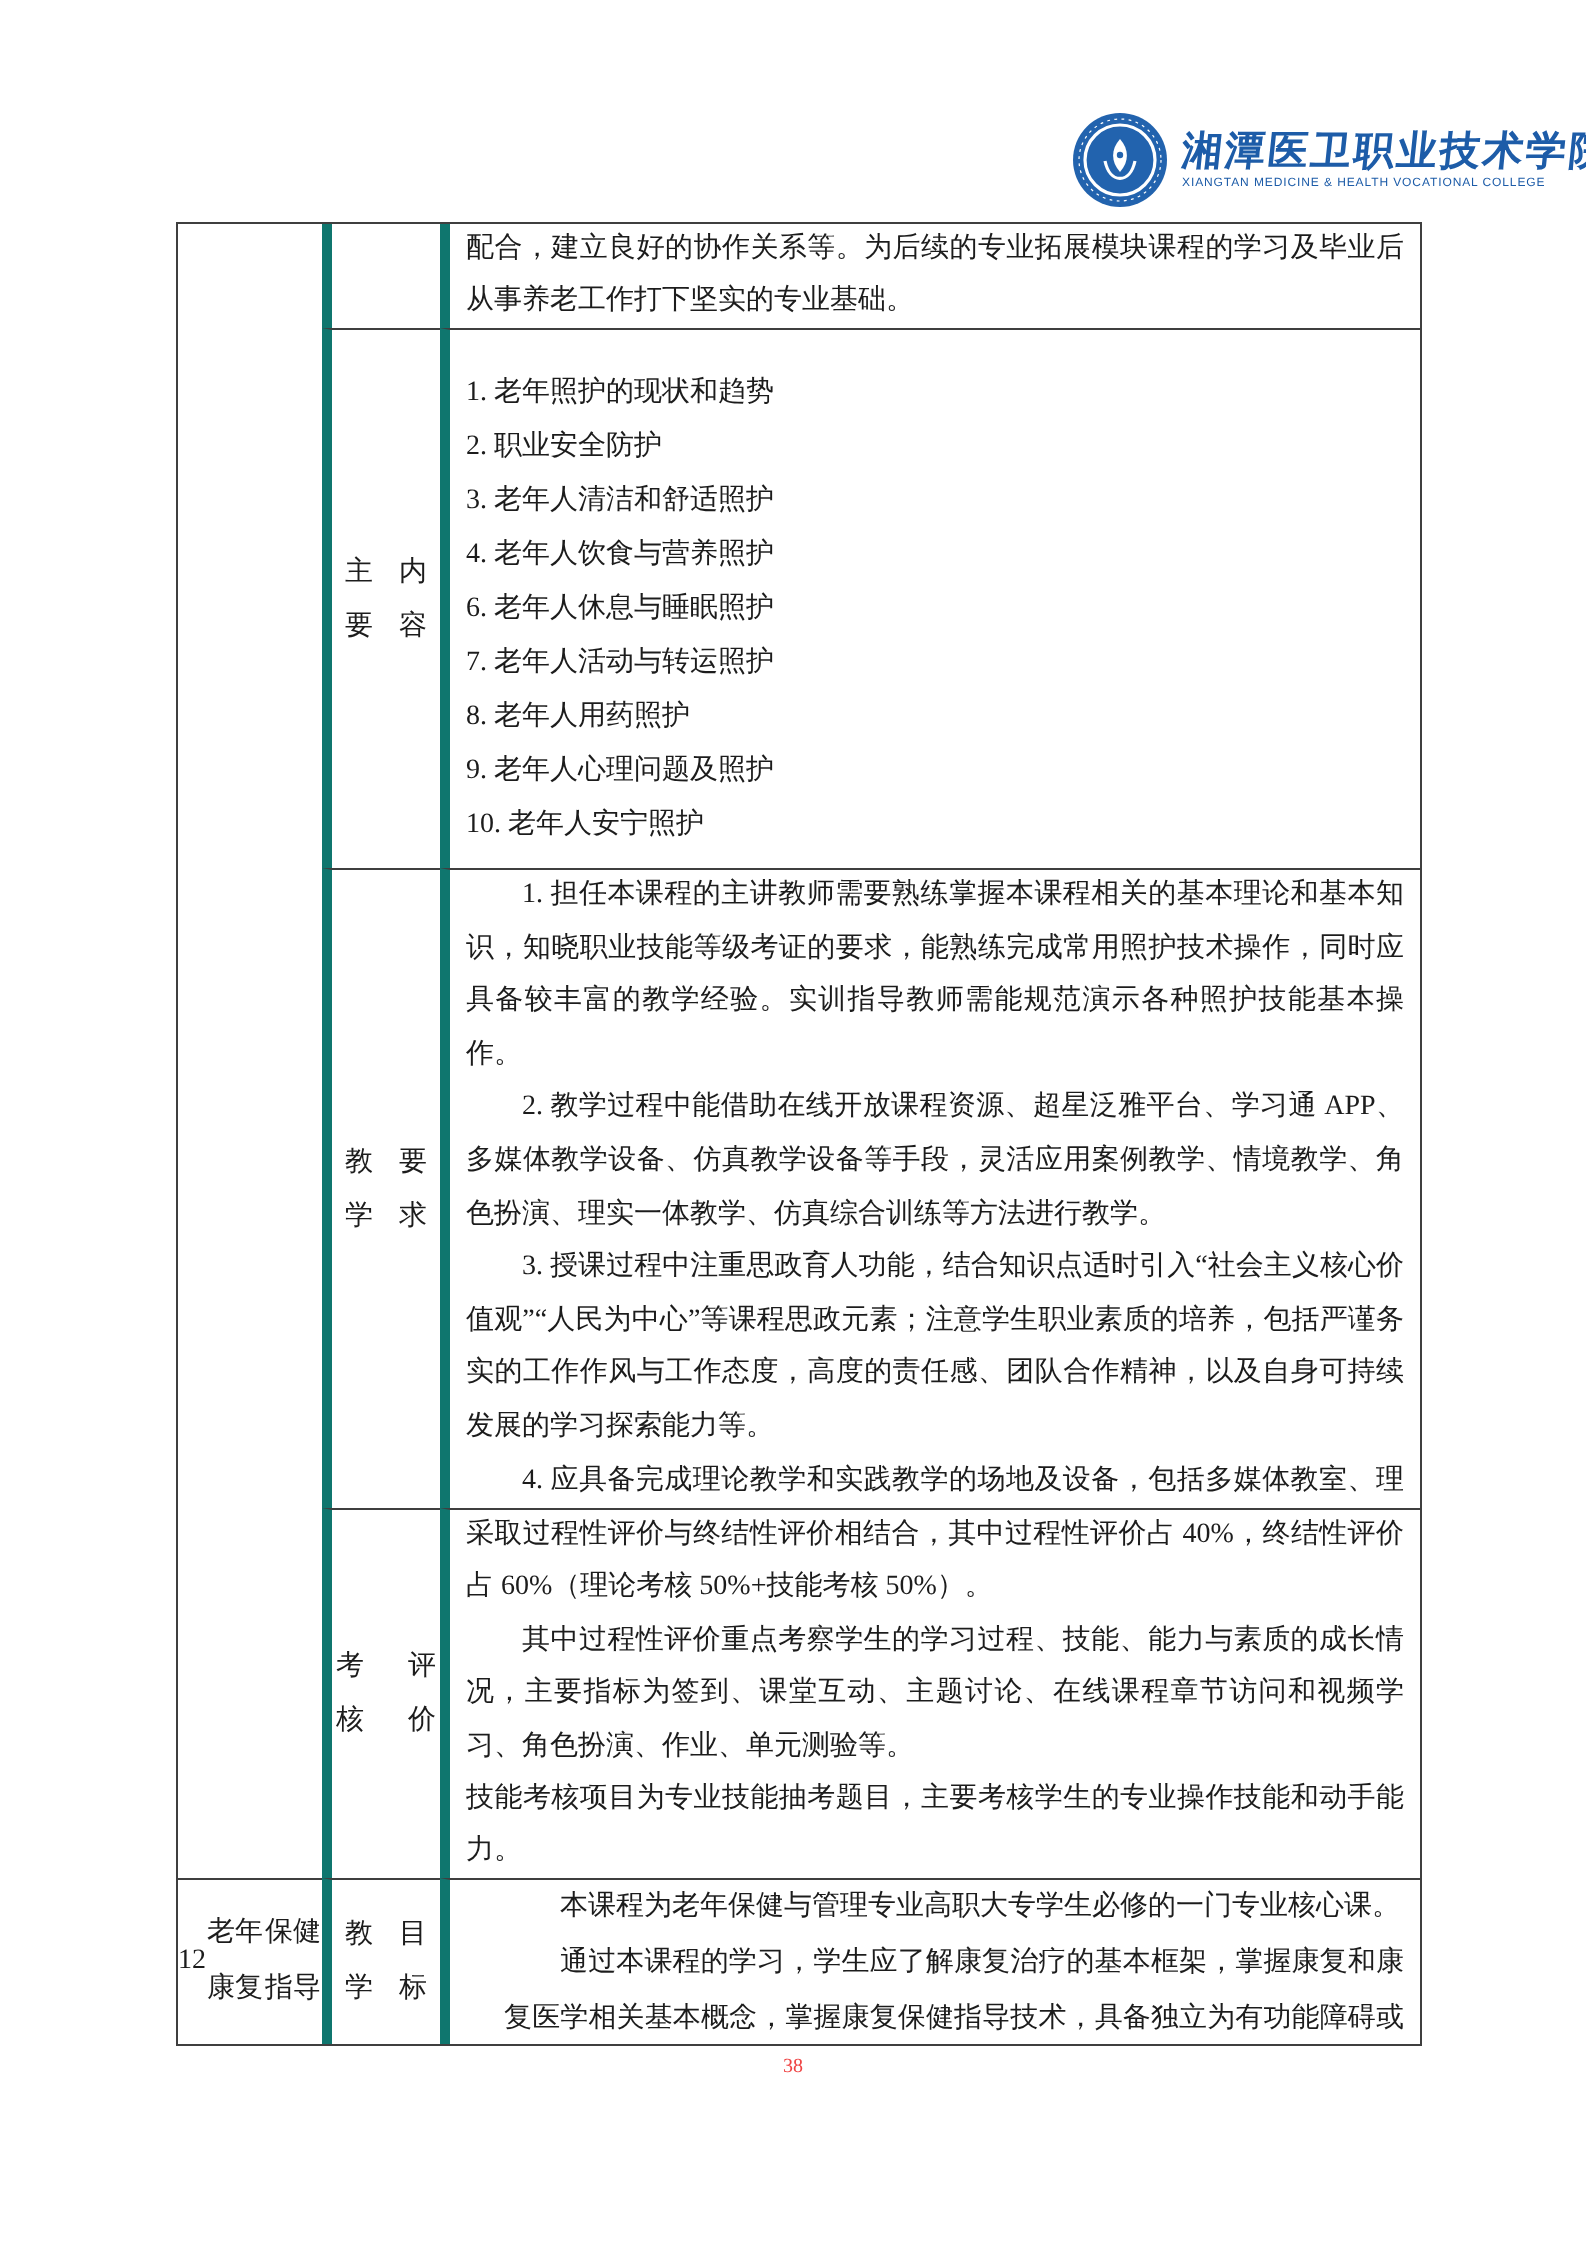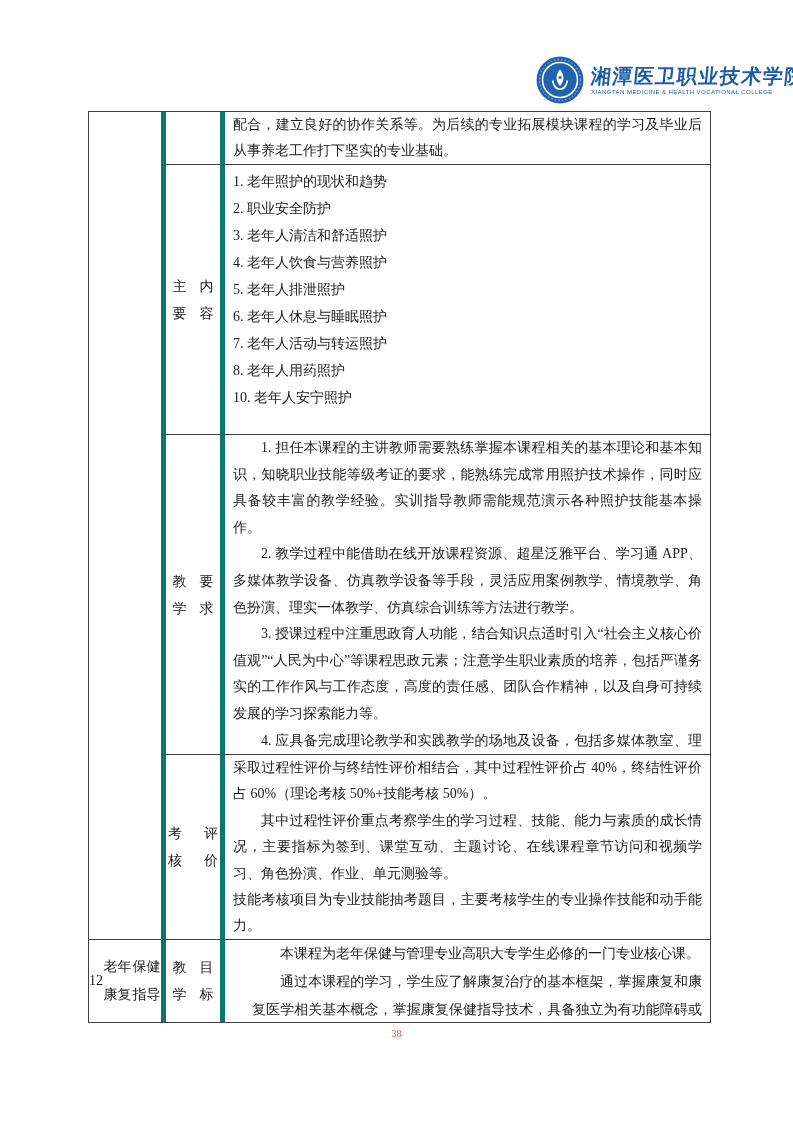--- a/index.html
+++ b/index.html
@@ -49,21 +49,21 @@
     text-align:center;line-height:27px;
   }
   .content-cell{padding:0 8px;text-align:justify;}
   .content-cell p{margin:0;}
   .indent{text-indent:2em;}
   .lh26 p{line-height:26px;}
   .lh266 p{line-height:26.6px;}
   .lh264 p{line-height:26.4px;}
   .lh28 p{line-height:28px;margin-left:19px;}
   .items div{line-height:27px;padding-top:0;}
-  .items{padding-top:3px;}
+  .items{padding-top:18px;}
   .row-id{line-height:28px;}
   
   .page-number{
     position:absolute;left:0;right:0;top:1028px;
     text-align:center;font-size:10px;color:#ef4444;
   }
 </style>
 </head>
 <body>
 
@@ -118,24 +118,24 @@
 
     <div class="cell bl content-cell lh26" style="grid-column:3;grid-row:1;">
       <p>配合，建立良好的协作关系等。为后续的专业拓展模块课程的学习及毕业后从事养老工作打下坚实的专业基础。</p>
     </div>
 
     <div class="cell bl bt content-cell items" style="grid-column:3;grid-row:2;">
       <div>1. 老年照护的现状和趋势</div>
       <div>2. 职业安全防护</div>
       <div>3. 老年人清洁和舒适照护</div>
       <div>4. 老年人饮食与营养照护</div>
-      <div>5. 老年人排泄照护</div>
       <div>6. 老年人休息与睡眠照护</div>
       <div>7. 老年人活动与转运照护</div>
       <div>8. 老年人用药照护</div>
+      <div>9. 老年人心理问题及照护</div>
       <div>10. 老年人安宁照护</div>
     </div>
 
     <div class="cell bl bt content-cell lh266" style="grid-column:3;grid-row:3;">
       <p class="indent">1. 担任本课程的主讲教师需要熟练掌握本课程相关的基本理论和基本知识，知晓职业技能等级考证的要求，能熟练完成常用照护技术操作，同时应具备较丰富的教学经验。实训指导教师需能规范演示各种照护技能基本操作。</p>
       <p class="indent">2. 教学过程中能借助在线开放课程资源、超星泛雅平台、学习通 APP、多媒体教学设备、仿真教学设备等手段，灵活应用案例教学、情境教学、角色扮演、理实一体教学、仿真综合训练等方法进行教学。</p>
       <p class="indent">3. 授课过程中注重思政育人功能，结合知识点适时引入“社会主义核心价值观”“人民为中心”等课程思政元素；注意学生职业素质的培养，包括严谨务实的工作作风与工作态度，高度的责任感、团队合作精神，以及自身可持续发展的学习探索能力等。</p>
       <p class="indent">4. 应具备完成理论教学和实践教学的场地及设备，包括多媒体教室、理实一体教室及相关的实训设备、养老机构及见习实习基地等。</p>
     </div>
 

